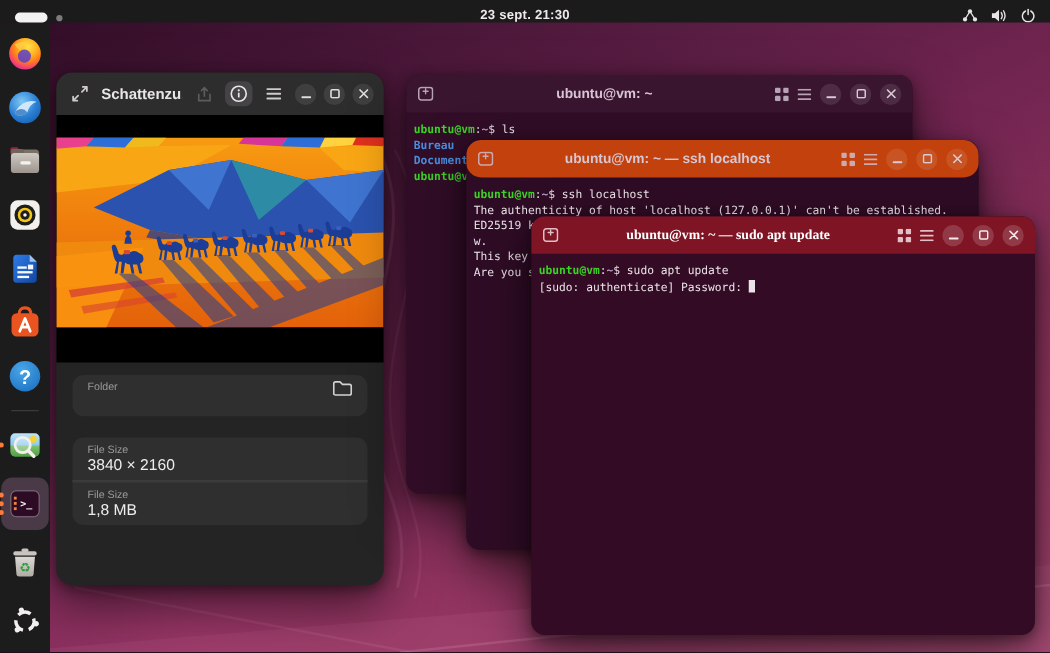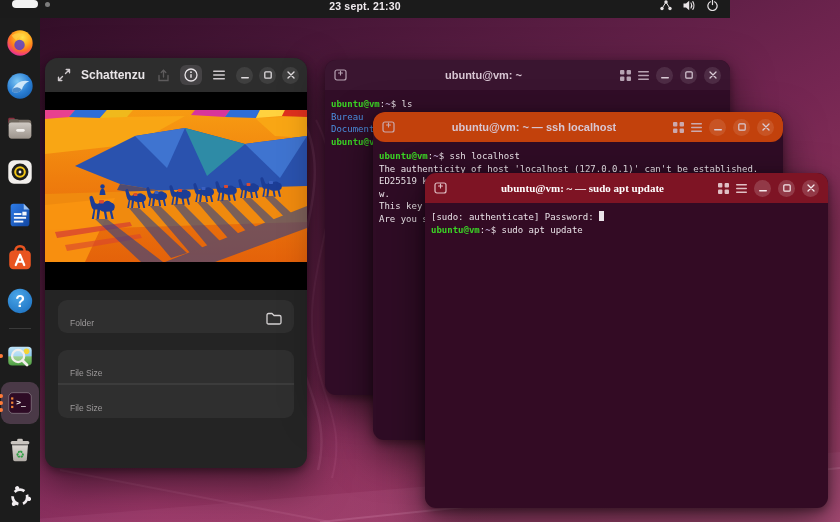--- a/index.html
+++ b/index.html
@@ -9,21 +9,21 @@
     font-family:"Liberation Sans", sans-serif;
     background:linear-gradient(152deg,#2e0c24 0%,#471637 20%,#5f1f46 38%,#752652 54%,#873059 68%,#953863 82%,#a54570 100%);
   }
   .stage::after{
     content:""; position:absolute; inset:0; pointer-events:none;
     background:radial-gradient(ellipse 60% 45% at 18% 96%, rgba(214,80,140,.30), transparent 70%);
   }
   .wall-decor{position:absolute;inset:0;pointer-events:none;}
 
   
-  .topbar{position:absolute;left:0;top:0;width:730px;height:18px;background:#1b1b1b;display:flex;align-items:flex-start;z-index:50;}
+  .topbar{position:absolute;left:0;top:0;width:840px;height:18px;background:#1b1b1b;display:flex;align-items:flex-end;z-index:50;}
   .ws-group{display:flex;align-items:center;gap:7px;margin-left:12px;}
   .ws-pill{width:26px;height:8px;border-radius:5px;background:#f2f2f2;}
   .ws-dot{width:5px;height:5px;border-radius:50%;background:#7c7c7c;}
   .clock{position:absolute;left:0;right:0;text-align:center;color:#efeaed;font-size:10.5px;font-weight:600;letter-spacing:.2px;}
   .sys-icons{margin-left:auto;display:flex;align-items:center;gap:11px;margin-right:12px;z-index:2;}
   .sys-icons svg{display:block;}
 
   
   .dock{position:absolute;left:0;top:18px;width:40px;height:504px;background:#1c1c1c;display:flex;flex-direction:column;align-items:center;padding:8px 0 8px 0;gap:9px;z-index:40;}
   .dock-item{position:relative;width:34px;height:34px;display:flex;align-items:center;justify-content:center;flex:0 0 auto;}
@@ -44,36 +44,36 @@
   
   .viewer{left:45px;top:58px;width:262px;height:410px;background:#242424;z-index:10;border-radius:13px;}
   .viewer-head{height:34px;background:#2d2d2d;display:flex;align-items:center;padding:0 8px;gap:6px;}
   .viewer-title{flex:1;text-align:center;font-size:12px;font-weight:700;color:#e9e5e8;white-space:nowrap;overflow:hidden;}
   .viewer .wbtn{background:#3f3f3f;}
   .hbtn.active{background:#454345;}
   .img-area{position:relative;height:198px;background:#000;overflow:hidden;}
   .img-area svg{position:absolute;left:0;top:18px;width:262px;height:152px;}
   .viewer-info{padding:10px 13px 0 13px;}
   .card{background:#2f2f2f;border-radius:9px;}
-  .card-row{display:flex;align-items:flex-end;padding:4px 12px;min-height:33px;}
+  .card-row{display:flex;align-items:flex-start;padding:4px 12px;min-height:33px;}
   .card-col{flex:1;min-width:0;}
   .card-label{font-size:8.5px;color:#9d9a9b;line-height:11px;}
   .card-value{font-size:12.5px;color:#efecee;line-height:15px;}
   .card + .card{margin-top:17px;}
   .card-div{height:1px;background:#3c3c3c;margin:0 0;}
   .folder-btn{flex:0 0 auto;}
 
   
   .term-head{height:30px;display:flex;align-items:center;padding:0 9px;gap:7px;}
   .term-title{flex:1;text-align:center;font-size:11px;font-weight:700;white-space:nowrap;overflow:hidden;}
   .term-body{position:absolute;left:0;right:0;top:30px;bottom:0;padding:8px 6px;font-family:"DejaVu Sans Mono",monospace;font-size:9px;line-height:12.5px;white-space:pre;overflow:hidden;}
   .tline{height:12.5px;}
   .c-p{color:#3bd425;font-weight:700;}
   .c-b{color:#b9a3cc;font-weight:700;}
-  .c-d{color:#4b8fe0;font-weight:400;text-align:center;}
+  .c-d{color:#4b8fe0;font-weight:700;text-align:center;}
   .c-f{color:#eae3e8;}
   .cursor{display:inline-block;width:5.5px;height:10px;background:#eae3e8;vertical-align:-1px;}
 
   .term1{left:325px;top:60px;width:405px;height:335px;background:#310d27;z-index:20;}
   .term1 .term-head{background:#3a1530;}
   .term2{left:373px;top:112px;width:410px;height:328px;background:#2f0c25;z-index:25;}
   .term2 .term-head{background:#c2410c;border-radius:12px;}
   .term3{left:425px;top:173px;width:403px;height:335px;background:#330b24;z-index:30;}
   .term3 .term-head{background:#7e1424;}
   .term1 .term-title,.term2 .term-title{color:#d8c6d3;}
@@ -420,27 +420,29 @@
               <path d="M1,3 Q1,1.5 2.5,1.5 L6,1.5 L8,3.5 L13.5,3.5 Q15,3.5 15,5 L15,10.5 Q15,12 13.5,12 L2.5,12 Q1,12 1,10.5 Z"></path>
             </svg>
           </span>
         </div>
       </div>
 
       <div class="card">
         <div class="card-row">
           <div class="card-col">
             <div class="card-label">File Size</div>
+            <div class="card-value">3840 × 2160</div>
           </div>
         </div>
         <div class="card-div"></div>
         <div class="card-div"></div>
         <div class="card-row">
           <div class="card-col">
             <div class="card-label">File Size</div>
+            <div class="card-value">1,8 MB</div>
           </div>
         </div>
       </div>
     </div>
   </div>
 
   <div class="win term1">
     <div class="term-head">
       <span class="thicon">
         <svg width="13" height="12" viewBox="0 0 13 12" fill="none" stroke="#cdbcca" stroke-width="1.2" stroke-linecap="round">
@@ -559,16 +561,16 @@
         <svg width="8" height="8" viewBox="0 0 8 8">
             <rect x="0.8" y="0.8" width="6.4" height="6.4" rx="1" fill="none" stroke="#f6e9ec" stroke-width="1.2"></rect>
           </svg>
       </span>
       <span class="wbtn">
         <svg width="8" height="8" viewBox="0 0 8 8" stroke="#f6e9ec" stroke-width="1.3" stroke-linecap="round">
             <path d="M1,1 L7,7 M7,1 L1,7"></path>
           </svg>
       </span>
     </div>
-    <div class="term-body"><div class="tline"><span class="c-f">[sudo: authenticate] Password: </span><span class="cursor"></span></div><div class="tline"><span class="c-p">ubuntu@vm</span><span class="c-f">:</span><span class="c-b">~</span><span class="c-f">$ </span><span class="c-f">sudo apt update</span></div></div>
+    <div class="term-body"><div class="tline"><span class="c-p">ubuntu@vm</span><span class="c-f">:</span><span class="c-b">~</span><span class="c-f">$ </span><span class="c-f">sudo apt update</span></div><div class="tline"><span class="c-f">[sudo: authenticate] Password: </span><span class="cursor"></span></div></div>
   </div>
 
 </div>
 
 </body></html>

